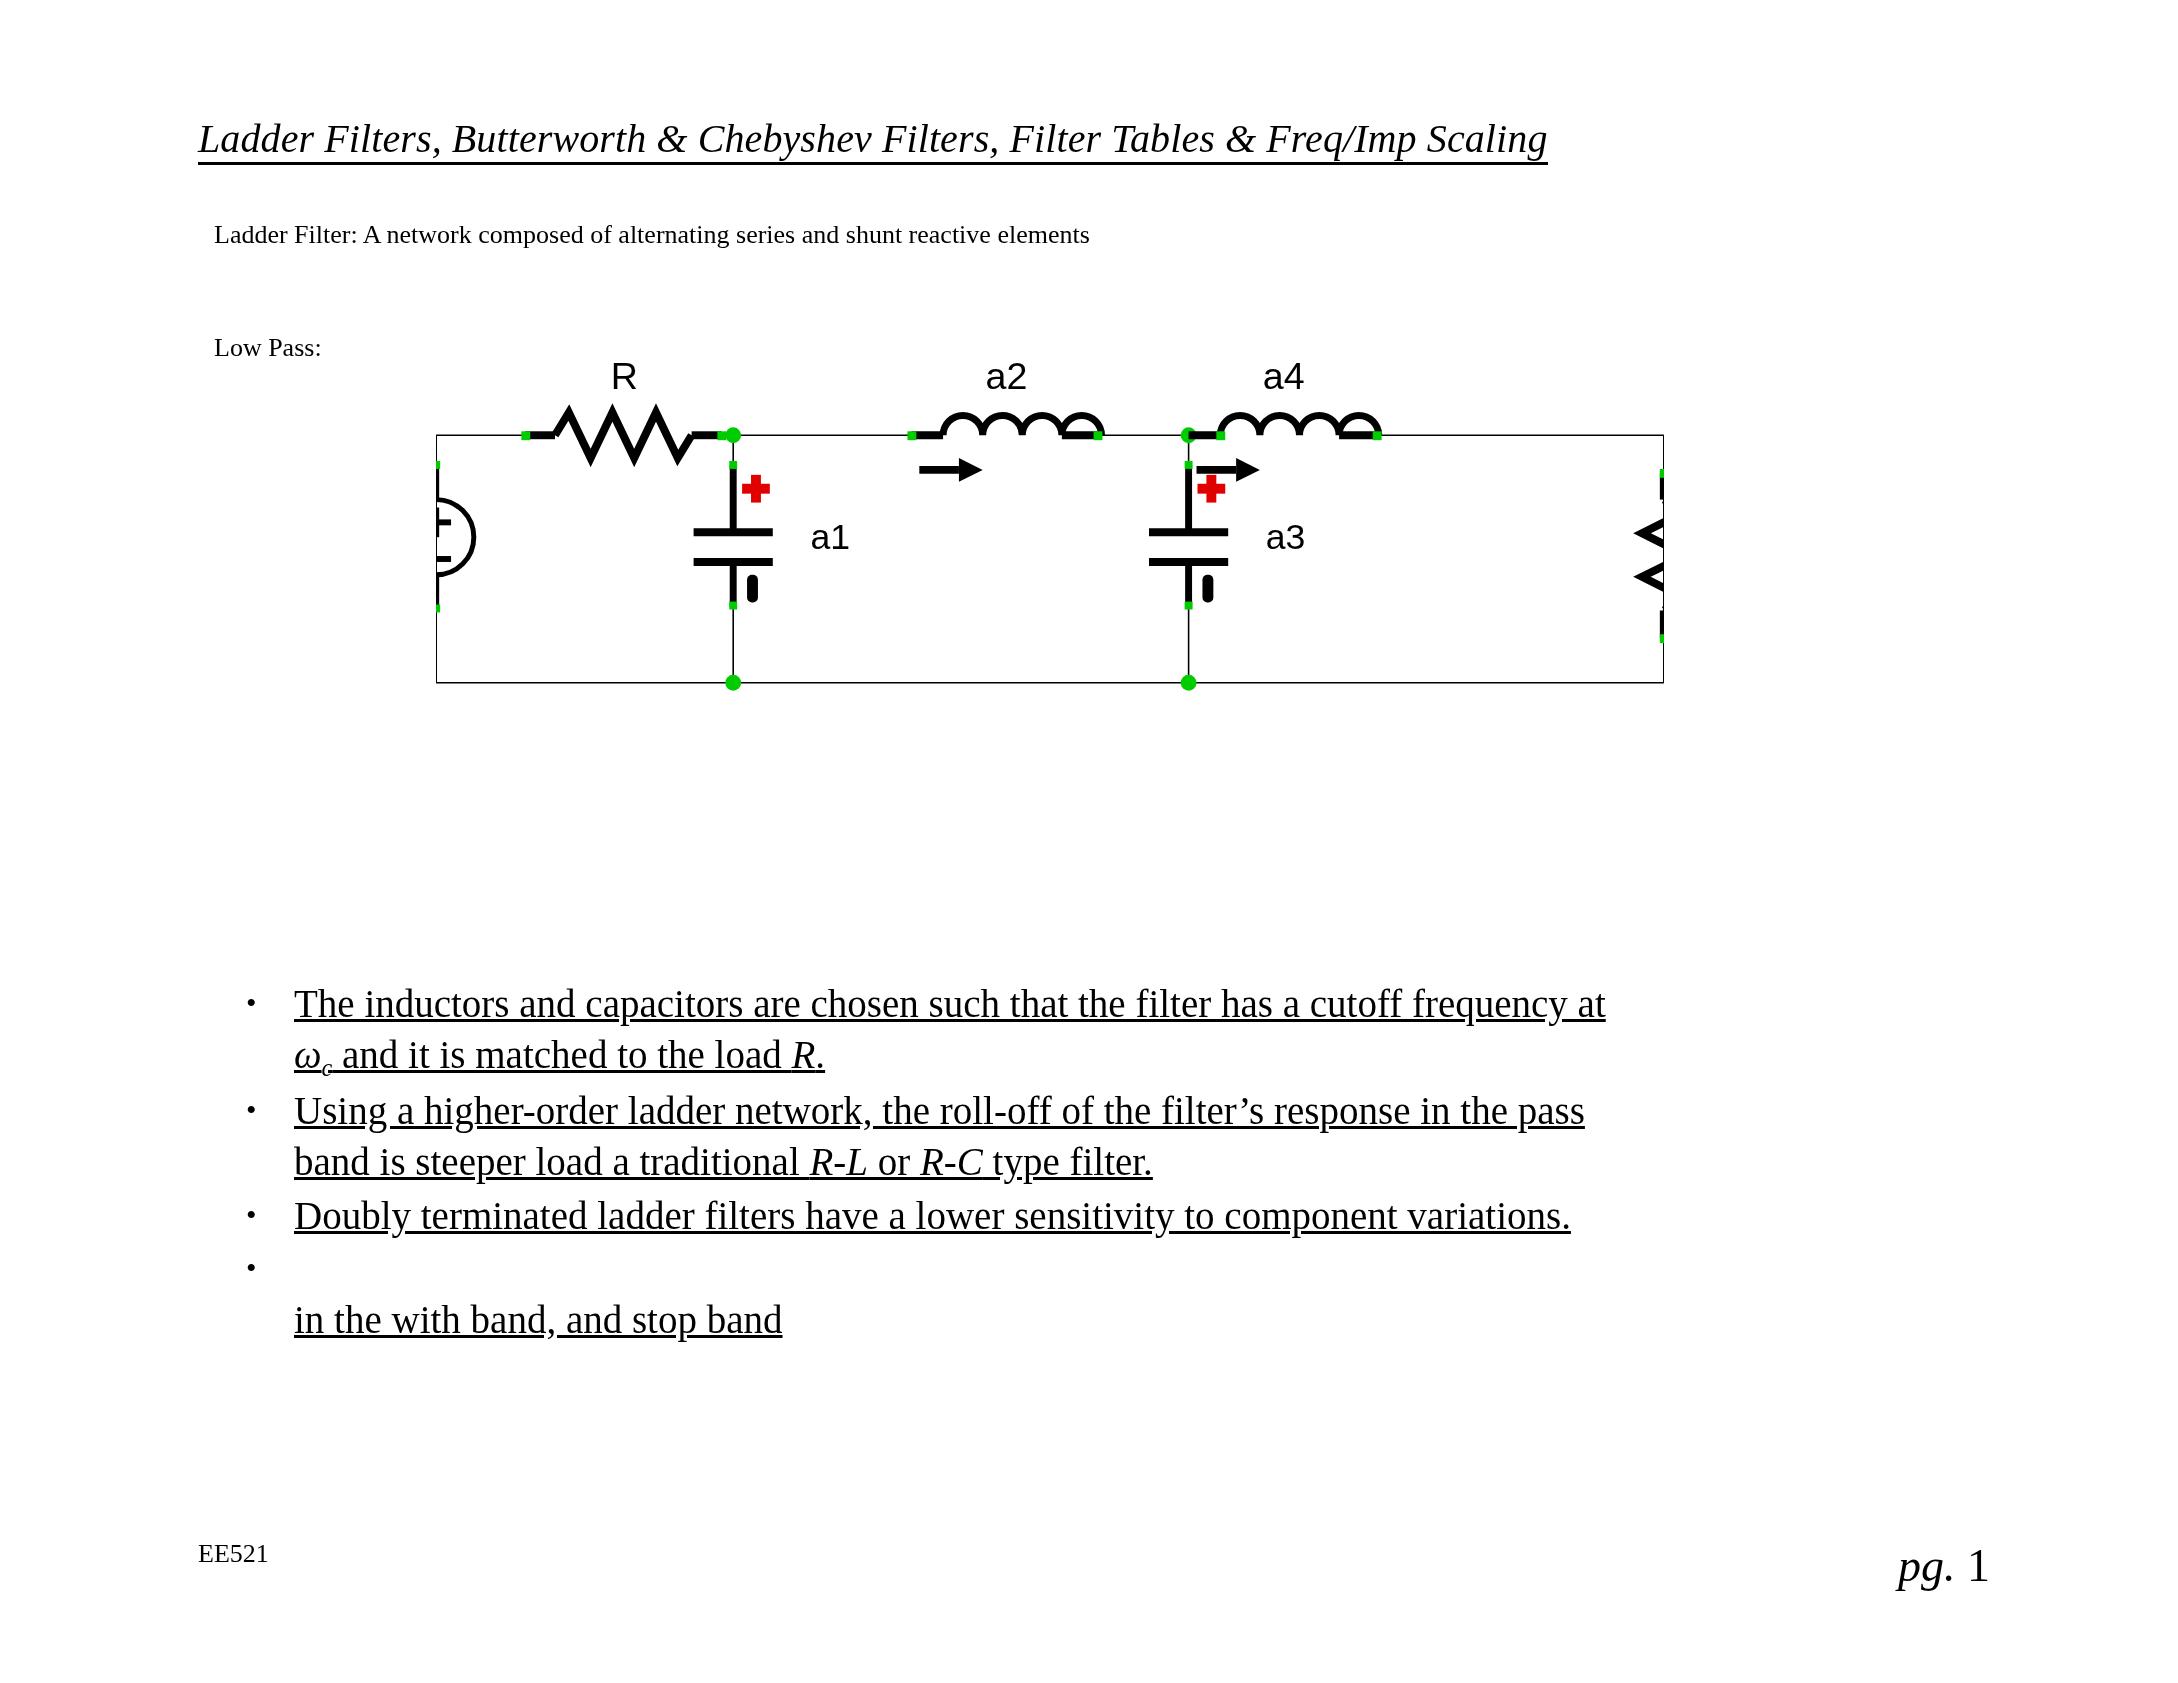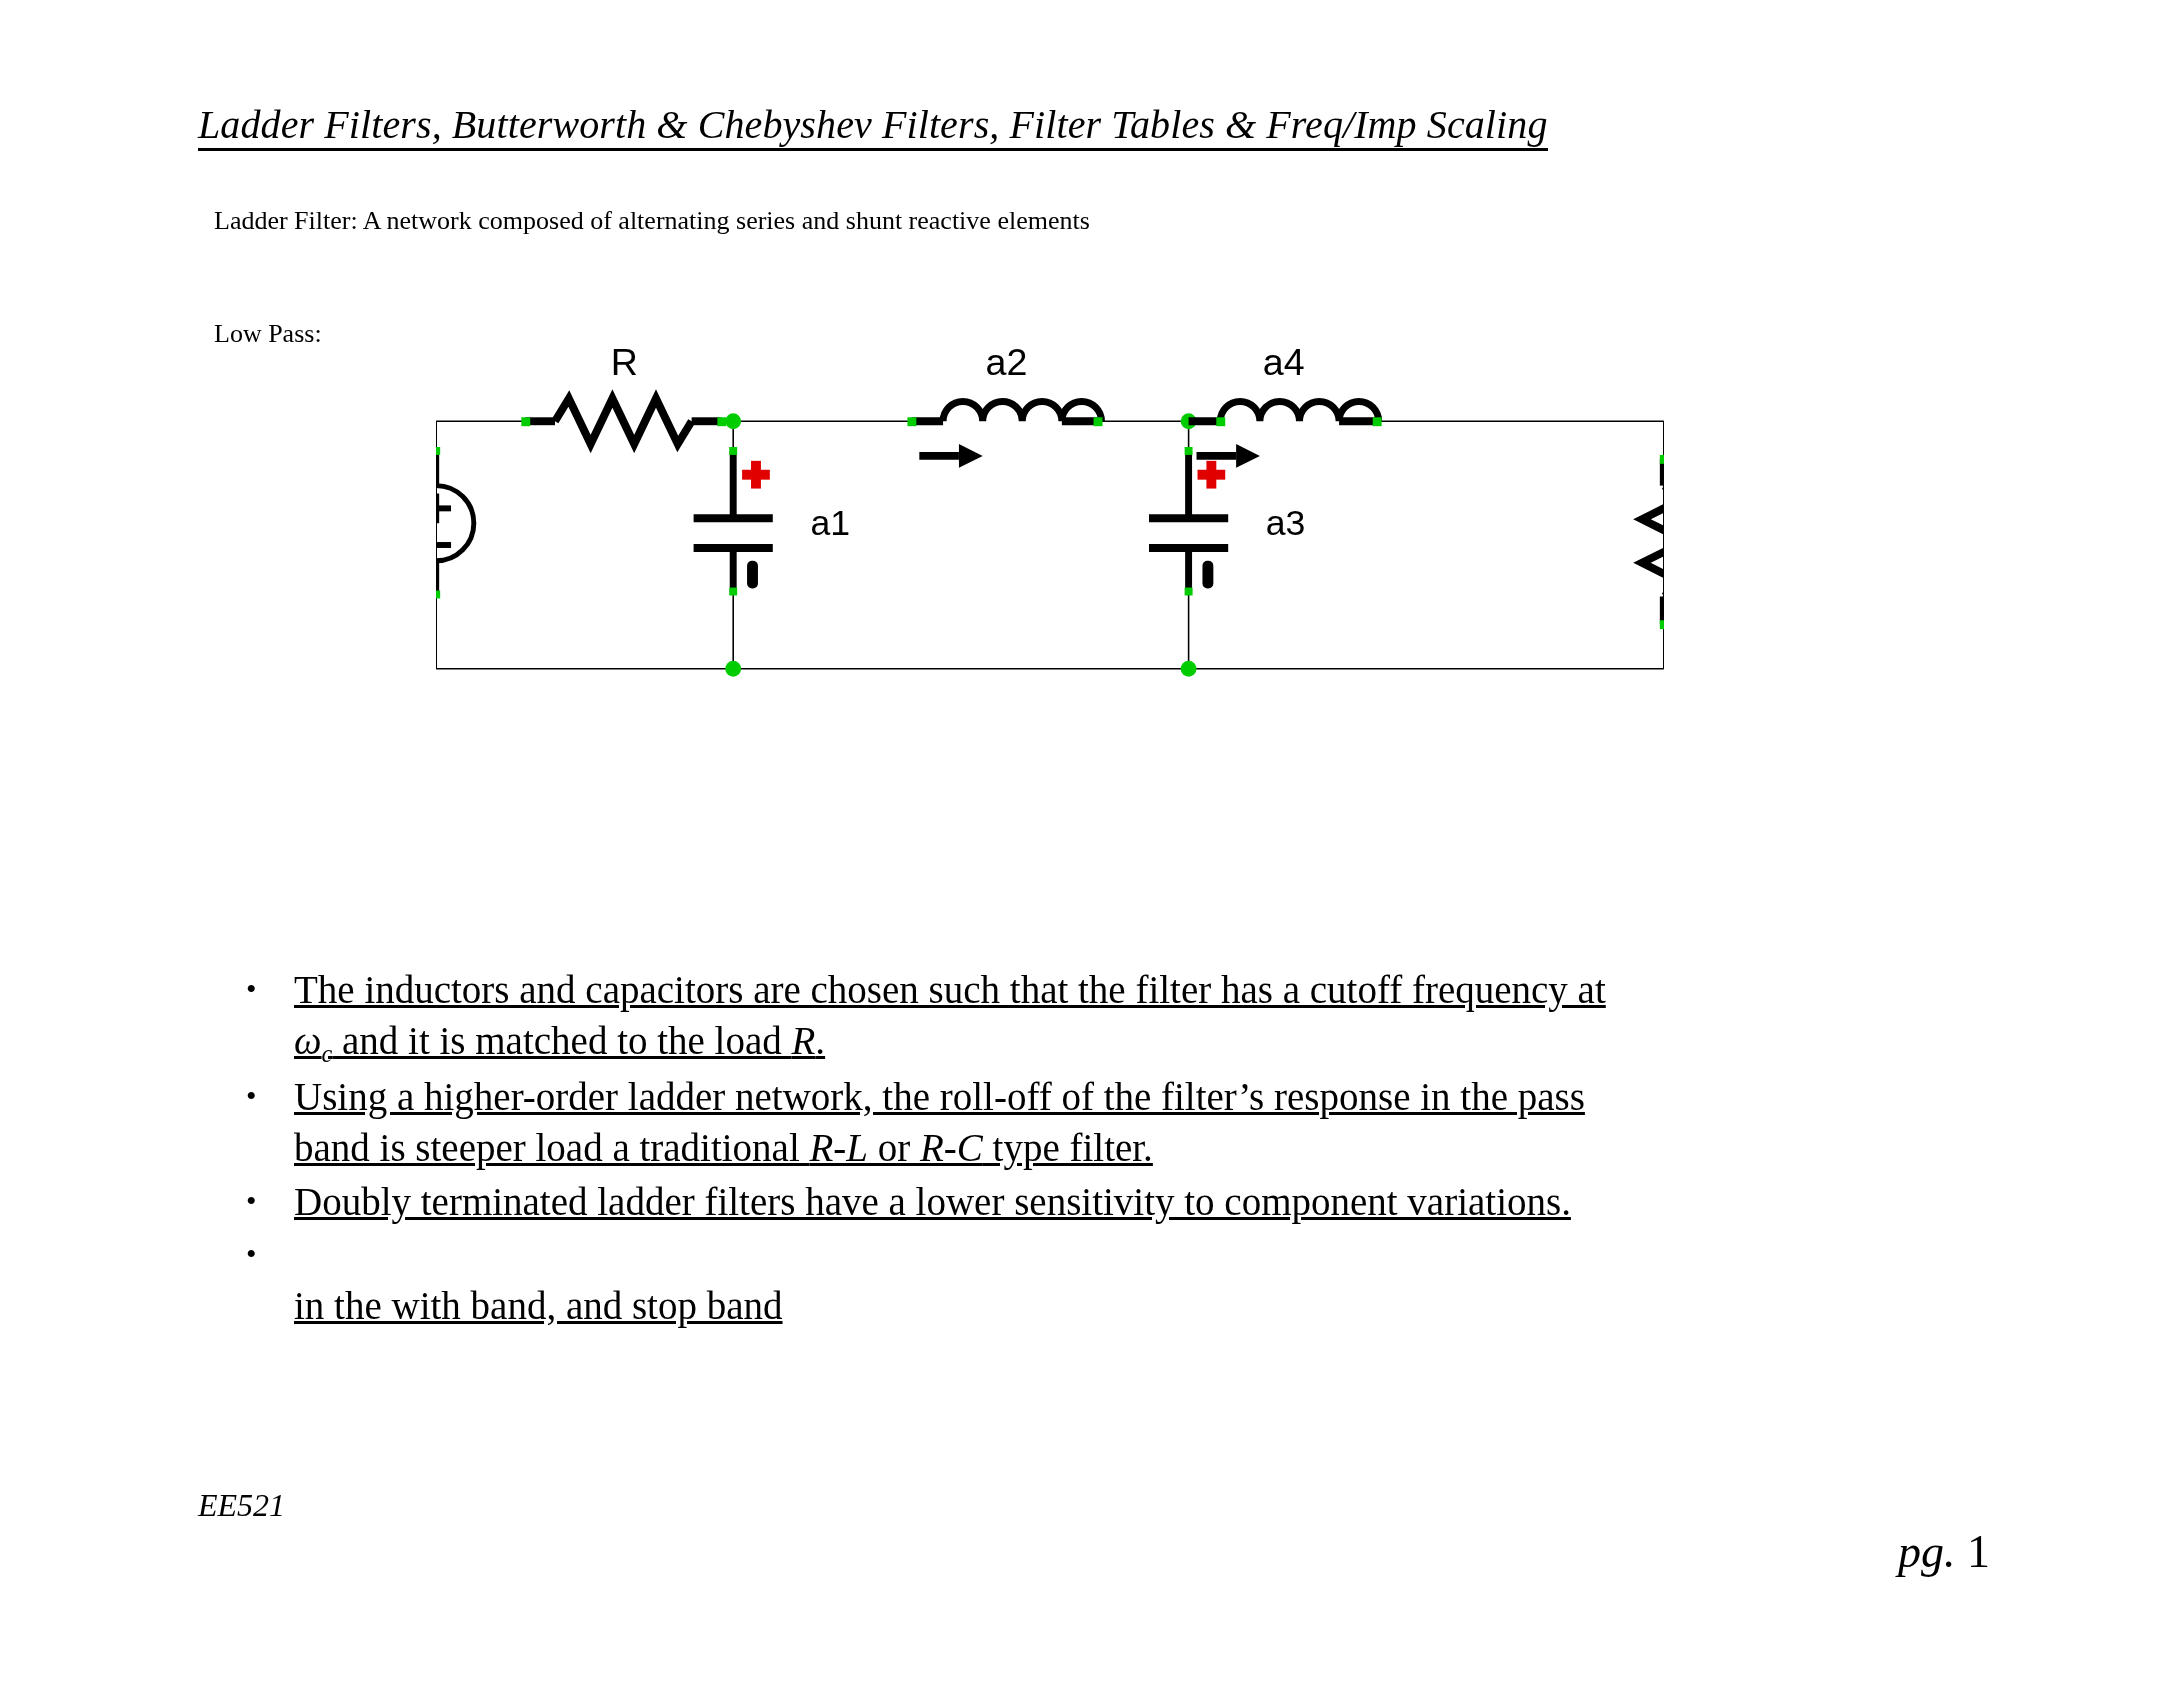--- a/index.html
+++ b/index.html
@@ -13,20 +13,21 @@
     position: relative;
     font-family: "Liberation Serif", "DejaVu Serif", serif;
     color: #000000;
     overflow: hidden;
   }
 
   .page {
     position: absolute;
     inset: 0;
     padding: 12px;
+    margin-top: 14px;
   }
 
   
   .doc-title {
     position: absolute;
     left: 198px;
     top: 104px;
     font-size: 40px;
     font-style: italic;
     font-weight: normal;
@@ -81,23 +82,22 @@
     font-size: 0.62em;
     vertical-align: -0.34em;
     font-style: italic;
   }
   .omega { font-style: italic; font-size: 1.0em; }
 
   
   .footer-left {
     position: absolute;
     left: 198px;
-    top: 1487px;
-    font-size: 32px;
-    font-style: italic;
+    top: 1525px;
+    font-size: 26px;
   }
   .footer-right {
     position: absolute;
     right: 188px;
     top: 1525px;
     font-size: 46px;
   }
   .footer-right .pg { font-style: italic; }
 
   

